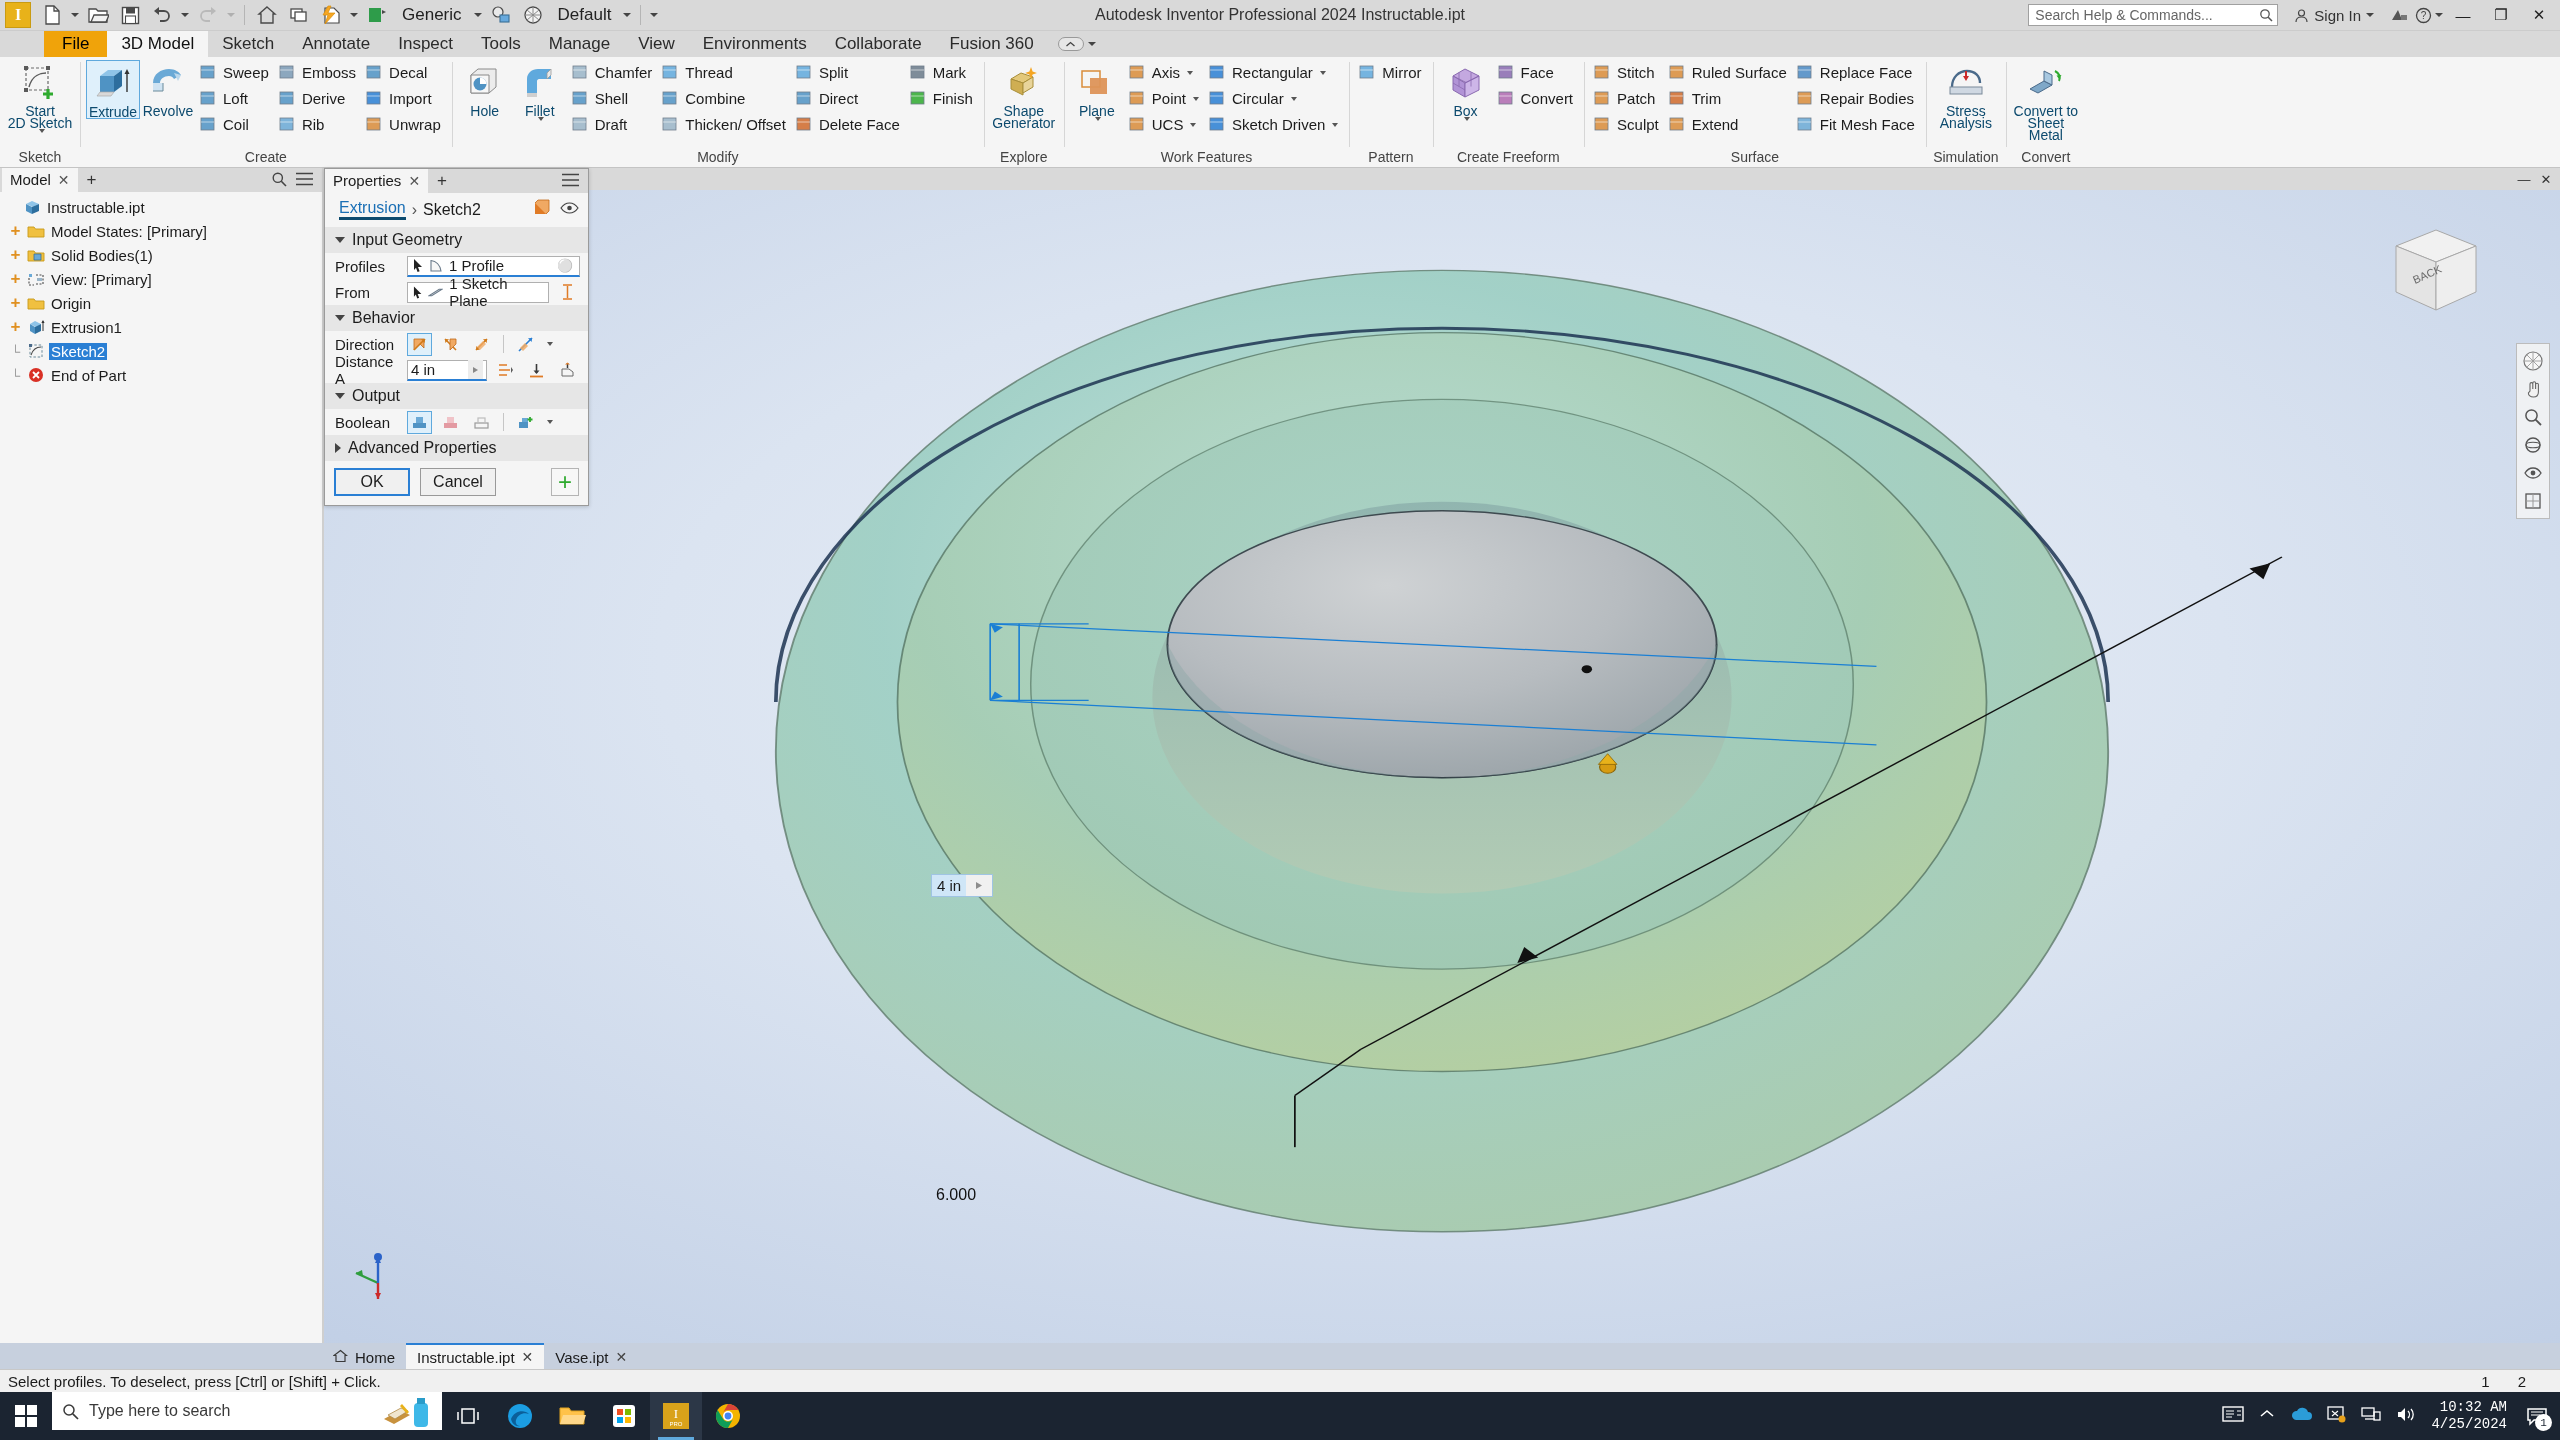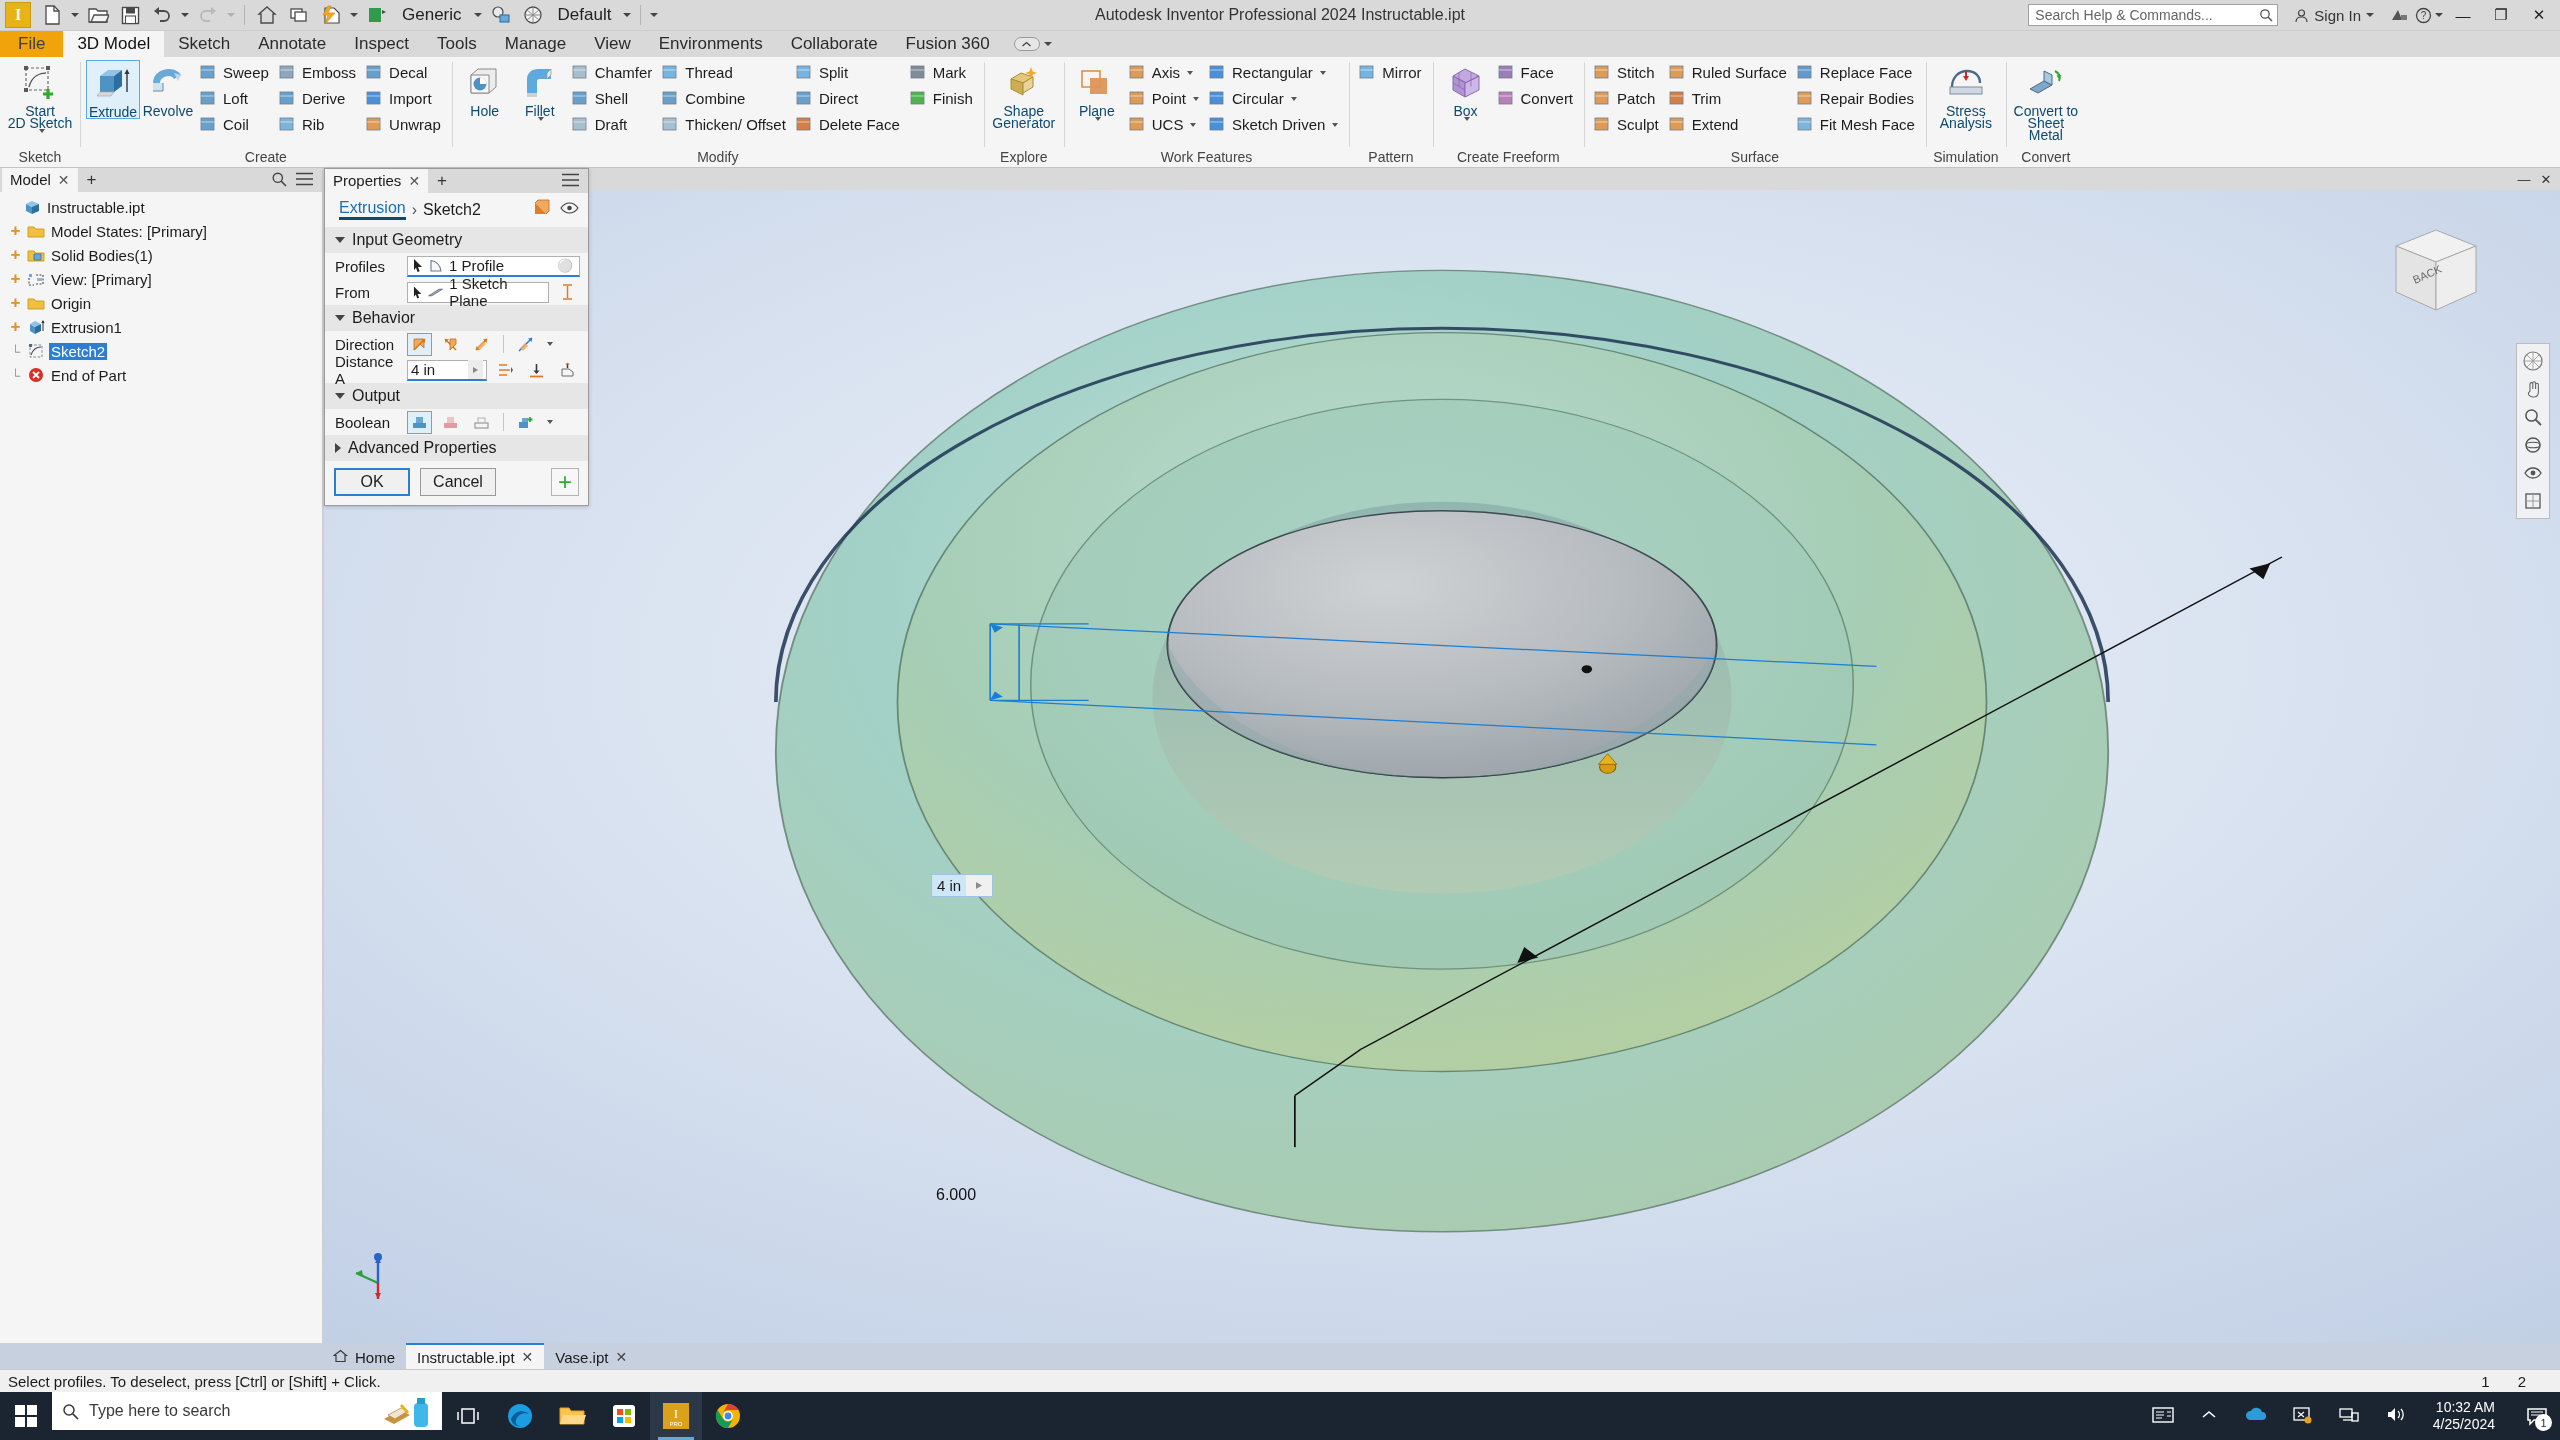--- a/index.html
+++ b/index.html
@@ -57,21 +57,21 @@
 
   
   .menurow {
     height: 26px; background: #d9d9d9; display: flex; align-items: flex-end; flex: none;
     position: relative;
   }
   .mtab {
     padding: 0 14px; height: 26px; line-height: 26px; font-size: 17px; color: #2b2b2b;
     cursor: default;
   }
-  .mtab.file { background: #f0a30a; color: #404040; padding: 0 18px; }
+  .mtab.file { background: #f0a30a; color: #000000; padding: 0 18px; margin-left: 44px; }
   .mtab.active { background: #f5f5f5; color: #111; }
   .mrow-extra { display: flex; align-items: center; gap: 4px; margin-left: 10px; height: 26px; }
   .pill {
     border: 1px solid #999; border-radius: 7px; width: 26px; height: 14px;
     display: flex; align-items: center; justify-content: center; background: #e6e6e6;
   }
 
   
   .ribbon {
     height: 111px; background: #f5f5f5; display: flex; flex: none;
@@ -227,21 +227,21 @@
     height: 48px; background: #1b2431; display: flex; flex: none; color: #fff;
   }
   .tb-start { width: 52px; height: 48px; display: flex; align-items: center; justify-content: center; }
   .tb-search {
     width: 390px; height: 38px; background: #fff; display: flex; align-items: center; gap: 10px;
     padding: 0 10px; color: #3a3a3a; font-size: 16px; position: relative;
   }
   .tb-ico { width: 52px; height: 48px; display: flex; align-items: center; justify-content: center; position: relative; }
   .tb-ico.active { background: #2c3747; }
   .tb-ico.active::after { content: ""; position: absolute; bottom: 0; left: 8px; right: 8px; height: 3px; background: #5fa9dd; }
-  .tb-right { margin-left: auto; display: flex; align-items: center; gap: 27px; padding-right: 8px; font-size: 14px; }
+  .tb-right { margin-left: auto; display: flex; align-items: center; gap: 15px; padding-right: 8px; font-size: 14px; font-family: Liberation Mono, monospace; }
   .tb-clock { line-height: 1.25; text-align: right; font-size: 14px; }
   .notif { width: 30px; height: 48px; display: flex; align-items: center; justify-content: center; position: relative; }
   .notif-badge {
     position: absolute; right: 0px; bottom: 9px; width: 17px; height: 17px; border-radius: 50%;
     background: #fff; color: #1b2431; font-size: 11px; display: flex; align-items: center; justify-content: center;
   }
 </style>
 </head>
 <body>
 

